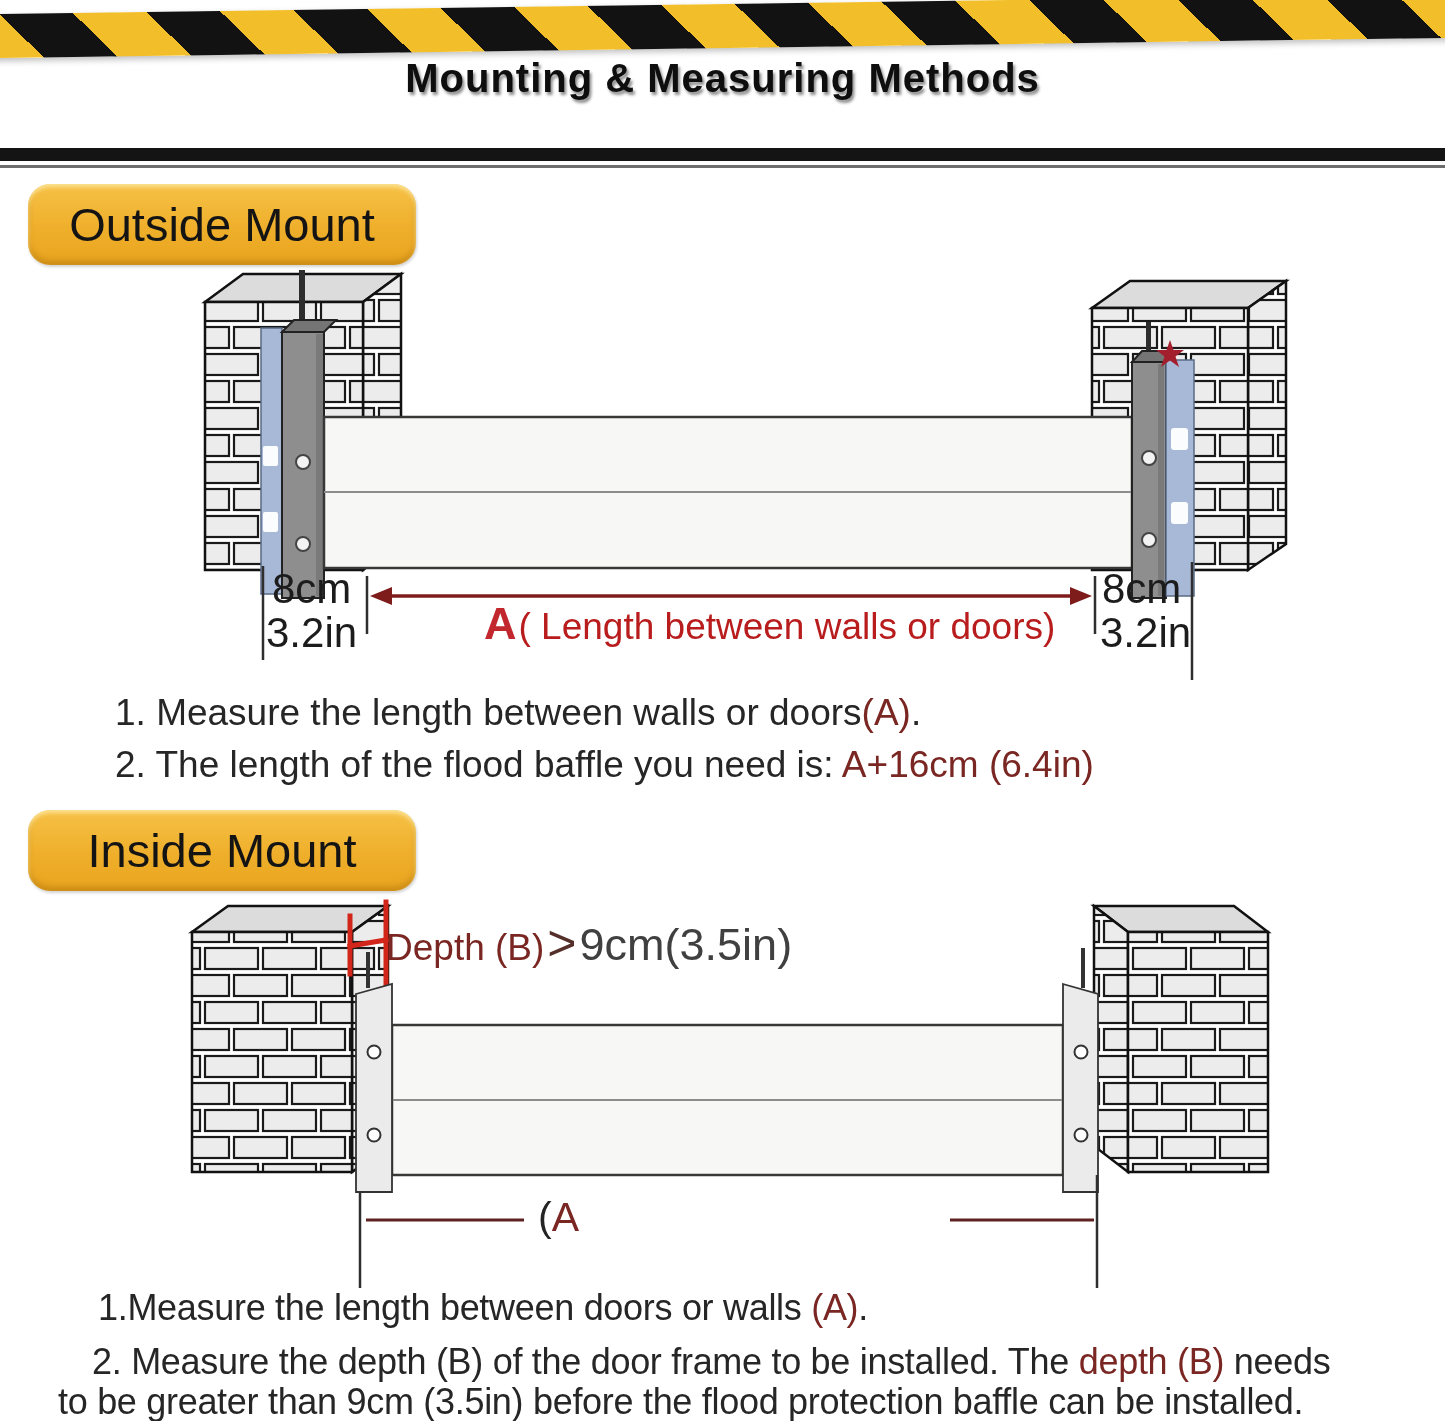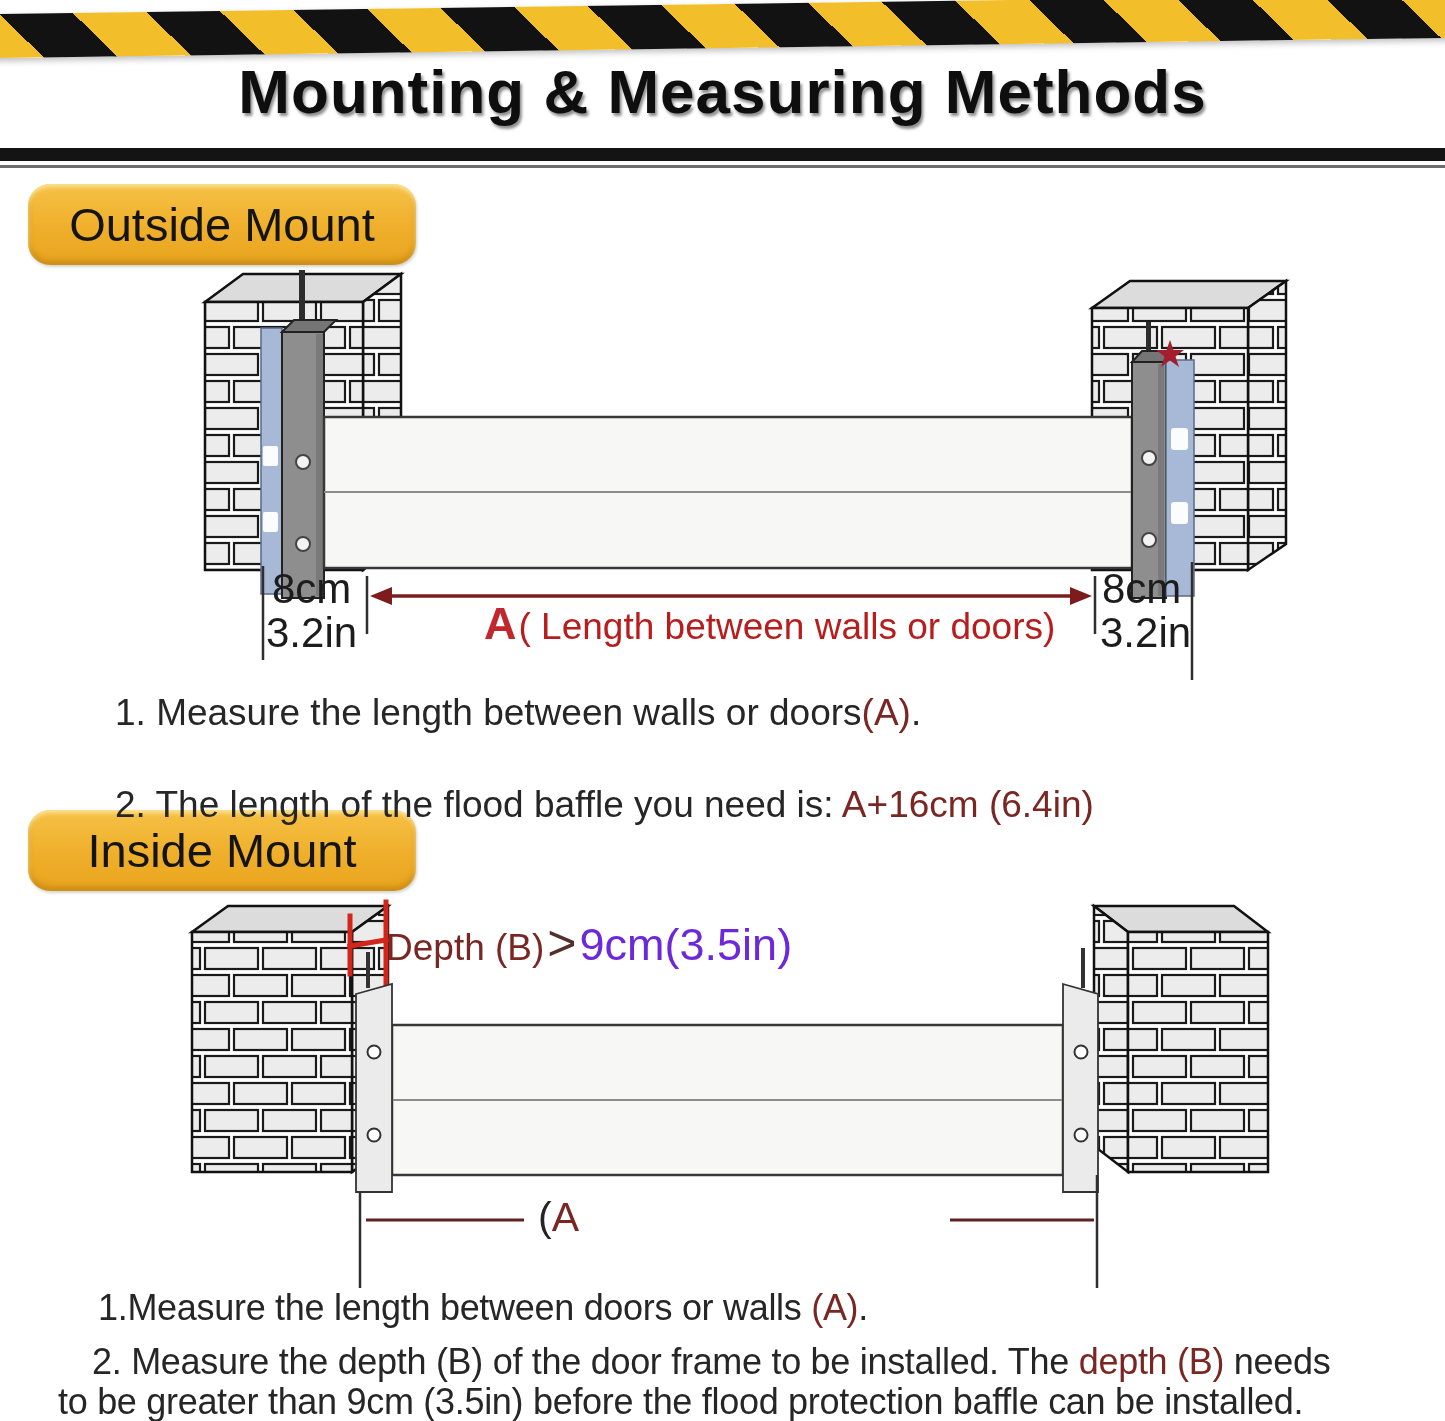--- a/index.html
+++ b/index.html
@@ -9,21 +9,21 @@
   }
   
   .stripe-band{
     position:absolute;left:-30px;right:-30px;top:4px;height:44px;
     background:repeating-linear-gradient(45deg,#F2BF2B 0 52px,#121212 52px 104px);
     transform:rotate(-0.8deg);
     box-shadow:0 3px 6px rgba(0,0,0,.25);
   }
   .page-title{
     position:absolute;top:56px;left:0;width:100%;text-align:center;
-    font-size:62px;font-weight:700;letter-spacing:1px;color:#0e0e0e;
+    font-size:40px;font-weight:700;letter-spacing:1px;color:#0e0e0e;
     text-shadow:2px 3px 3px rgba(0,0,0,.45),-1px -1px 0 rgba(255,255,255,.55);
   }
   .black-bar{position:absolute;top:148px;left:0;width:100%;height:13px;background:#141414;}
   .thin-bar{position:absolute;top:165px;left:0;width:100%;height:3px;background:#3c3c3c;opacity:.75;}
   
   .chip{
     position:absolute;left:28px;width:388px;height:81px;border-radius:22px;
     background:linear-gradient(180deg,#F6C146 0%,#EFAF2B 55%,#E9A41E 100%);
     display:flex;align-items:center;justify-content:center;
     font-size:47px;color:#141414;
@@ -37,21 +37,21 @@
   .meas{position:absolute;font-size:42px;color:#1c1c1c;line-height:1;white-space:nowrap;}
   .dim-caption{position:absolute;left:484px;top:598px;display:flex;align-items:baseline;white-space:nowrap;}
   .dim-caption .letter{font-size:45px;font-weight:700;color:#C1272D;margin-right:2px;}
   .dim-caption .caption{font-size:37px;color:#b91c1c;}
   .steps{position:absolute;font-size:37px;color:#262626;line-height:1;white-space:nowrap;}
   .steps-sm{font-size:36px;letter-spacing:-0.3px;}
   .maroon{color:#7A2723;}
   .depth-label{position:absolute;left:386px;top:914px;display:flex;align-items:baseline;white-space:nowrap;}
   .depth-label .d1{font-size:37px;color:#7A2723;}
   .depth-label .gt{font-size:50px;color:#55302b;margin:0 3px;font-weight:400;}
-  .depth-label .d2{font-size:45px;color:#6d28d9;}
+  .depth-label .d2{font-size:45px;color:#404040;}
   .inside-dim{position:absolute;left:538px;top:1194px;display:flex;align-items:baseline;white-space:nowrap;font-size:41px;color:#242424;}
   .inside-dim .letter{color:#7A2723;}
 </style>
 </head>
 <body>
 
 <div class="page">
 
   <div class="stripe-band"></div>
   <div class="page-title">Mounting &amp; Measuring Methods</div>
@@ -181,21 +181,21 @@
   <div class="meas" style="left:1100px;top:612px;">3.2in</div>
 
   <div class="dim-caption">
     <span class="letter">A</span>
     <span class="caption">( Length between walls or doors)</span>
   </div>
 
   <div class="steps" style="left:115px;top:694px;">
     <span>1. Measure the length between walls or doors</span><span class="maroon">(A)</span><span>.</span>
   </div>
-  <div class="steps" style="left:115px;top:746px;margin-top:40px;">
+  <div class="steps" style="left:115px;top:746px;">
     <span>2. The length of the flood baffle you need is: </span><span class="maroon">A+16cm (6.4in)</span>
   </div>
 
   <div class="depth-label">
     <span class="d1">Depth (B) </span>
     <span class="gt">&gt;</span>
     <span class="d2">9cm(3.5in)</span>
   </div>
 
   <div class="inside-dim">

